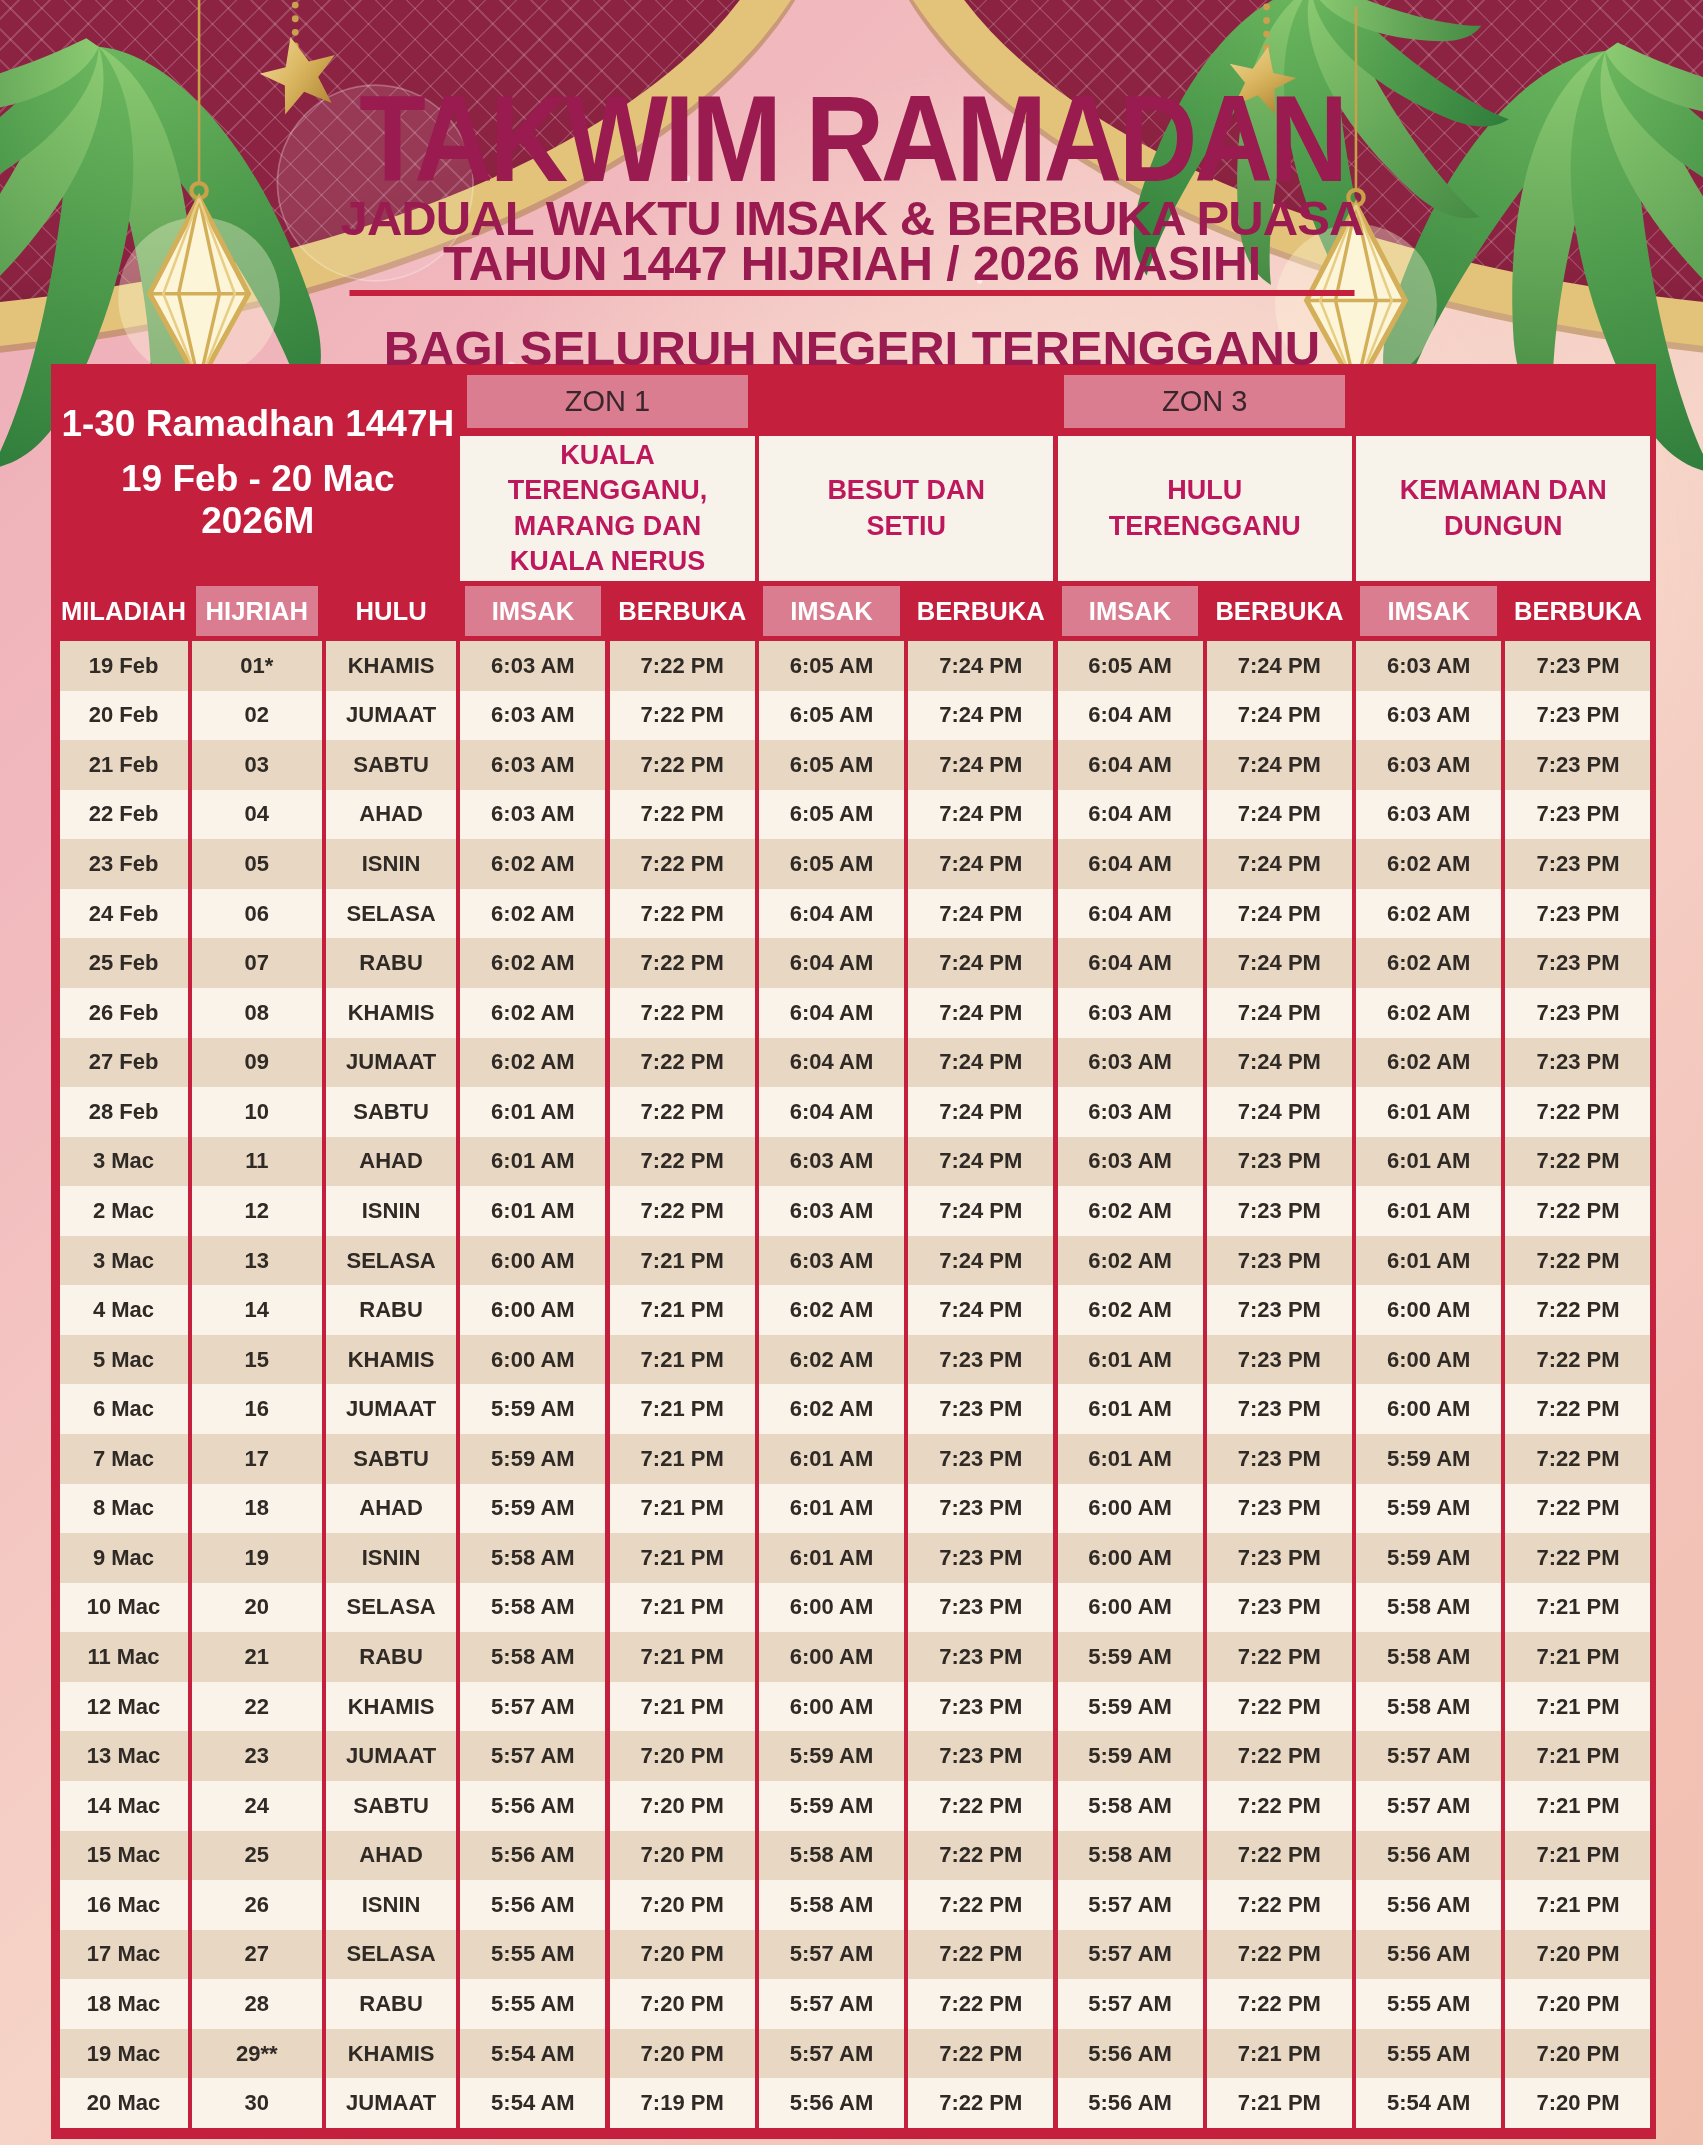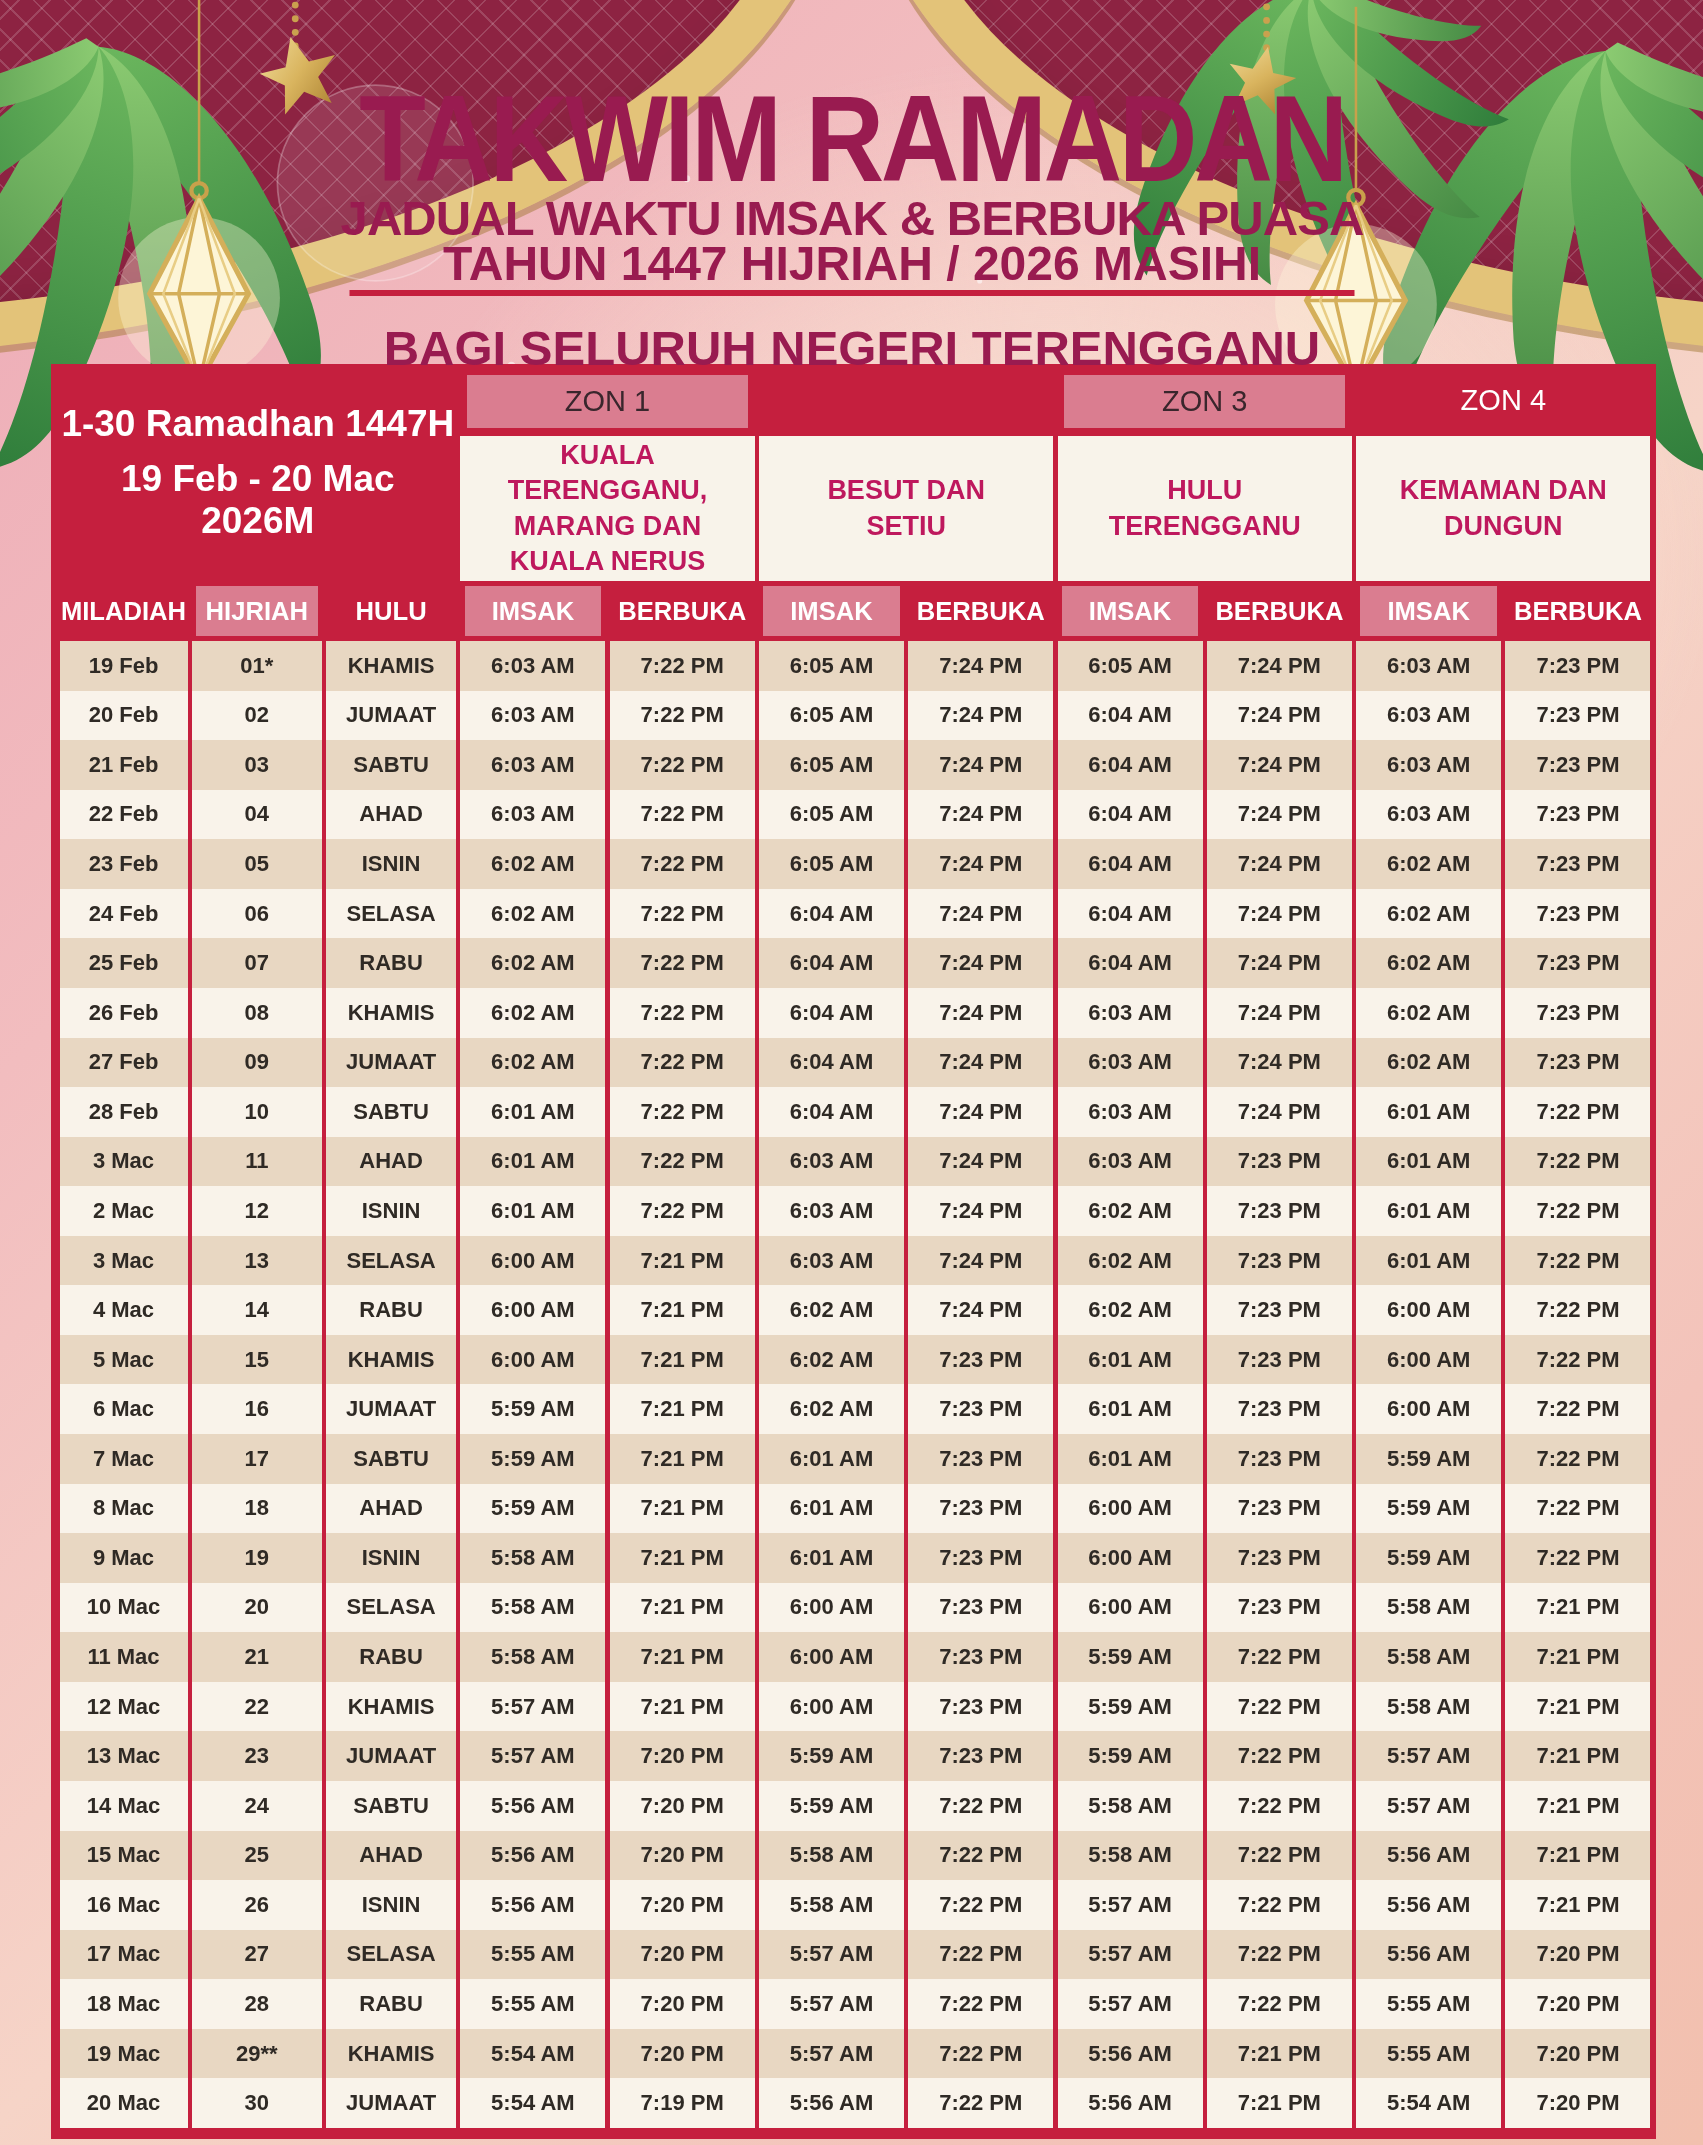--- a/index.html
+++ b/index.html
@@ -147,21 +147,20 @@
 <div class="hline t4">BAGI SELURUH NEGERI TERENGGANU</div>
 
 <div class="cal">
   <div class="grid hdr-top">
     <div class="period">
       <span>1-30 Ramadhan 1447H</span>
       <span>19 Feb - 20 Mac 2026M</span>
     </div>
     <div class="zband pink zc1">ZON 1</div>
     <div class="zband pink zc3">ZON 3</div>
-    <div class="zband zc4">ZON 4</div>
     <div class="zname zc1">KUALA TERENGGANU, MARANG DAN KUALA NERUS</div>
     <div class="zname zc2">BESUT DAN SETIU</div>
     <div class="zname zc3">HULU TERENGGANU</div>
     <div class="zname zc4">KEMAMAN DAN DUNGUN</div>
   </div>
   <div class="grid hdr-cols">
     <div class="ch">MILADIAH</div>
     <div class="ch pinkc">HIJRIAH</div>
     <div class="ch">HULU</div>
     <div class="ch pinkc">IMSAK</div>

